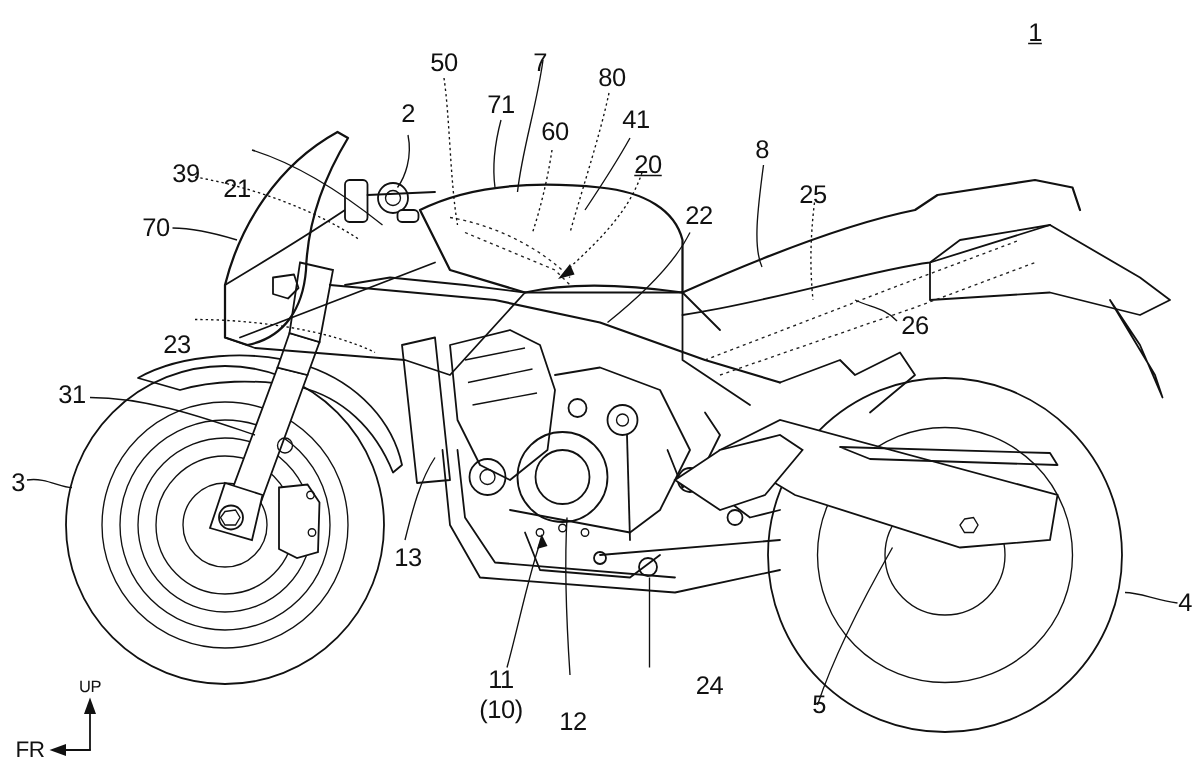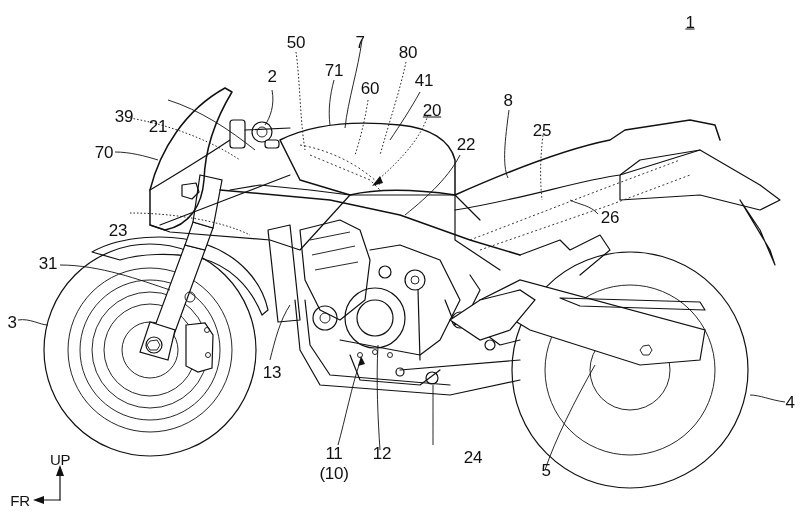--- a/index.html
+++ b/index.html
@@ -206,33 +206,33 @@
 
 <span class="lbl fig" style="left:690px;top:22px;">1</span>
 <span class="lbl" style="left:272px;top:76px;">2</span>
 <span class="lbl" style="left:12px;top:322px;">3</span>
 <span class="lbl" style="left:790px;top:402px;">4</span>
 <span class="lbl" style="left:546px;top:470px;">5</span>
 <span class="lbl" style="left:360px;top:42px;">7</span>
 <span class="lbl" style="left:508px;top:100px;">8</span>
 <span class="lbl" style="left:334px;top:453px;">11</span>
 <span class="lbl" style="left:334px;top:473px;">(10)</span>
-<span class="lbl" style="left:382px;top:453px;">12</span>
+<span class="lbl" style="left:382px;top:481px;">12</span>
 <span class="lbl" style="left:272px;top:372px;">13</span>
 <span class="lbl" style="left:432px;top:110px;text-decoration:underline;">20</span>
 <span class="lbl" style="left:158px;top:98px;margin-top:28px;">21</span>
 <span class="lbl" style="left:466px;top:144px;">22</span>
 <span class="lbl" style="left:118px;top:216px;margin-top:14px;">23</span>
 <span class="lbl" style="left:433px;top:457px;margin-left:40px;">24</span>
 <span class="lbl" style="left:542px;top:130px;">25</span>
 <span class="lbl" style="left:610px;top:217px;">26</span>
 <span class="lbl" style="left:48px;top:263px;text-align:right;">31</span>
 <span class="lbl" style="left:124px;top:116px;">39</span>
 <span class="lbl" style="left:104px;top:152px;">70</span>
 <span class="lbl" style="left:424px;top:80px;">41</span>
 <span class="lbl" style="left:296px;top:42px;text-align:right;">50</span>
 <span class="lbl" style="left:370px;top:88px;">60</span>
 <span class="lbl" style="left:334px;top:70px;">71</span>
 <span class="lbl" style="left:408px;top:52px;">80</span>
 
-<span class="lbl" style="left:60px;top:459px;font-size:15px;">UP</span>
+<span class="lbl" style="left:60px;top:459px;font-size:11px;">UP</span>
 <span class="lbl" style="left:20px;top:500px;font-size:15px;">FR</span>
 </div>
 
 </body></html>

